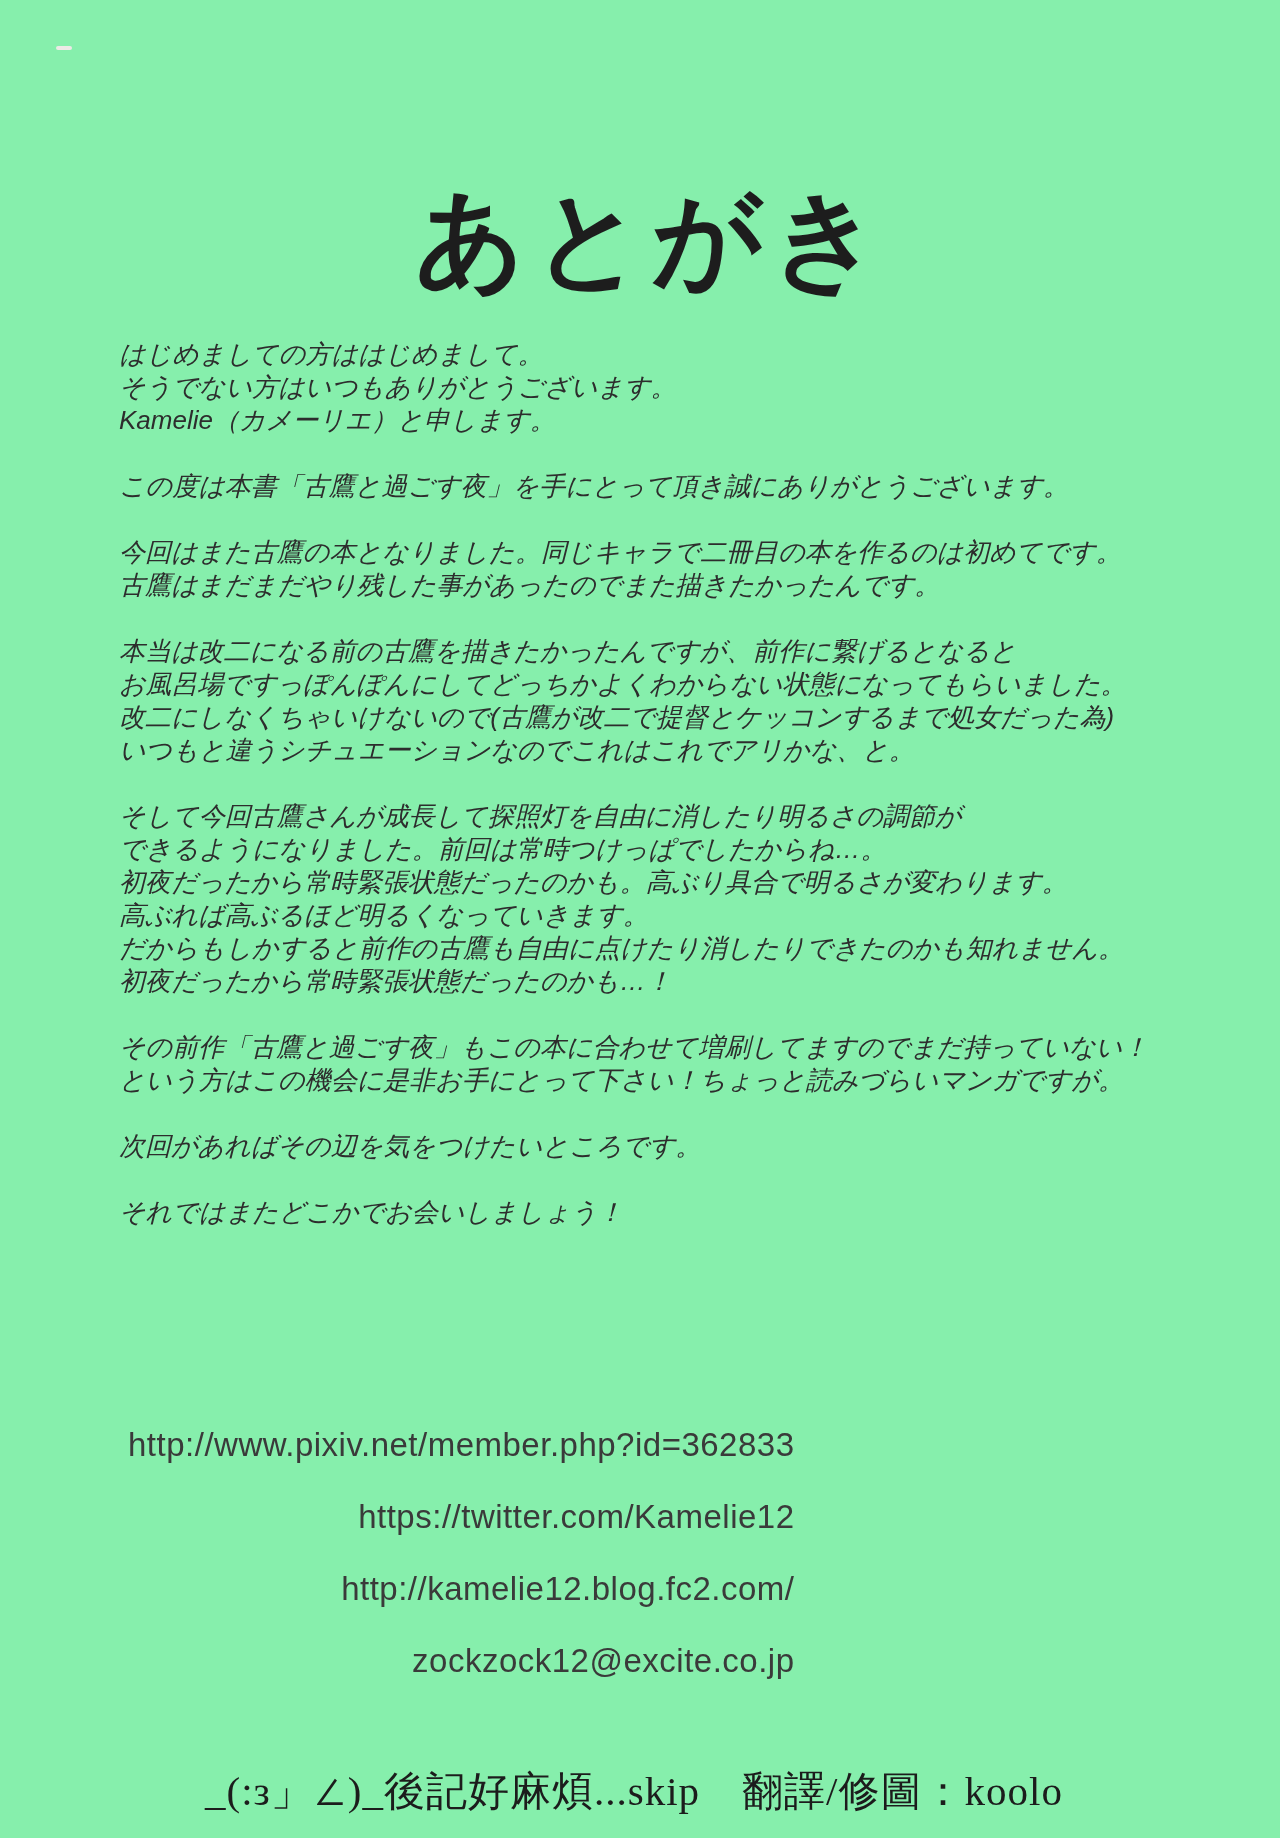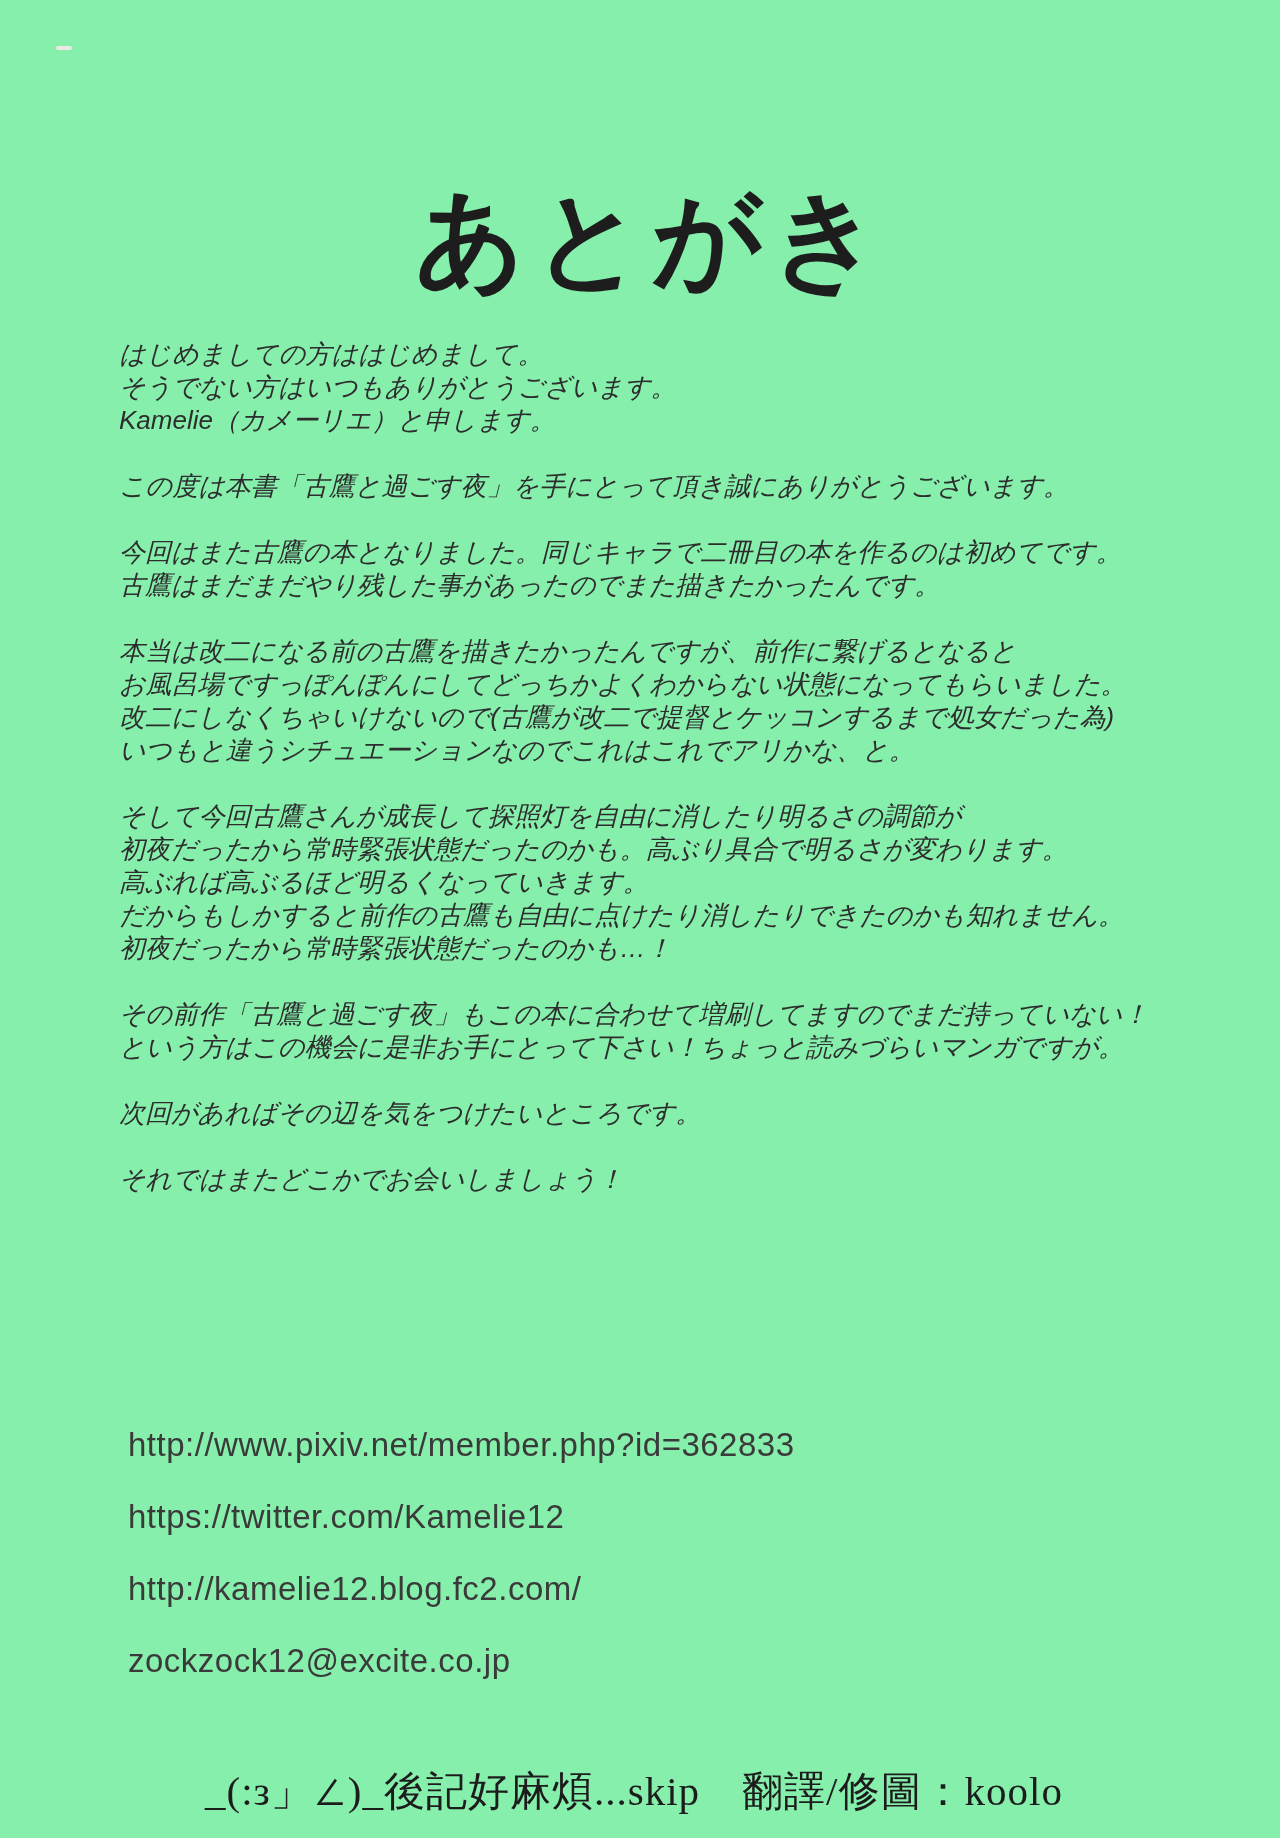--- a/index.html
+++ b/index.html
@@ -39,20 +39,21 @@
   }
   .para { margin: 0 0 33px 0; }
   .line { white-space: nowrap; font-style: italic; }
   .links {
     position: absolute;
     left: 128px; top: 1428px;
     font-size: 33px;
     line-height: 33px;
     letter-spacing: 0.5px;
     color: #3a3a3a;
+    text-align: right;
   }
   .links .link { margin-bottom: 39px; white-space: nowrap; }
   .footer {
     position: absolute;
     left: 205px; top: 1764px;
     font-family: "Liberation Serif", serif;
     font-size: 41px;
     font-weight: 400;
     letter-spacing: 1px;
     color: #1c1c1c;
@@ -81,20 +82,21 @@
       <div class="line">古鷹はまだまだやり残した事があったのでまた描きたかったんです。</div>
     </div>
     <div class="para">
       <div class="line">本当は改二になる前の古鷹を描きたかったんですが、前作に繋げるとなると</div>
       <div class="line">お風呂場ですっぽんぽんにしてどっちかよくわからない状態になってもらいました。</div>
       <div class="line">改二にしなくちゃいけないので(古鷹が改二で提督とケッコンするまで処女だった為)</div>
       <div class="line">いつもと違うシチュエーションなのでこれはこれでアリかな、と。</div>
     </div>
     <div class="para">
       <div class="line">そして今回古鷹さんが成長して探照灯を自由に消したり明るさの調節が</div>
+      <div class="line">できるようになりました。前回は常時つけっぱでしたからね…。</div>
       <div class="line">初夜だったから常時緊張状態だったのかも。高ぶり具合で明るさが変わります。</div>
       <div class="line">高ぶれば高ぶるほど明るくなっていきます。</div>
       <div class="line">だからもしかすると前作の古鷹も自由に点けたり消したりできたのかも知れません。</div>
       <div class="line">初夜だったから常時緊張状態だったのかも…！</div>
     </div>
     <div class="para">
       <div class="line">その前作「古鷹と過ごす夜」もこの本に合わせて増刷してますのでまだ持っていない！</div>
       <div class="line">という方はこの機会に是非お手にとって下さい！ちょっと読みづらいマンガですが。</div>
     </div>
     <div class="para">

